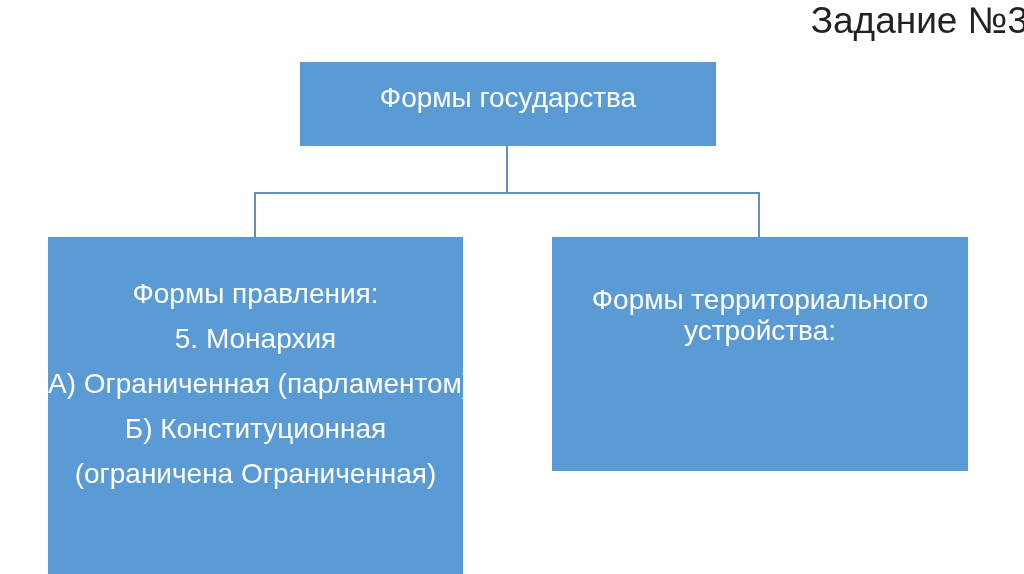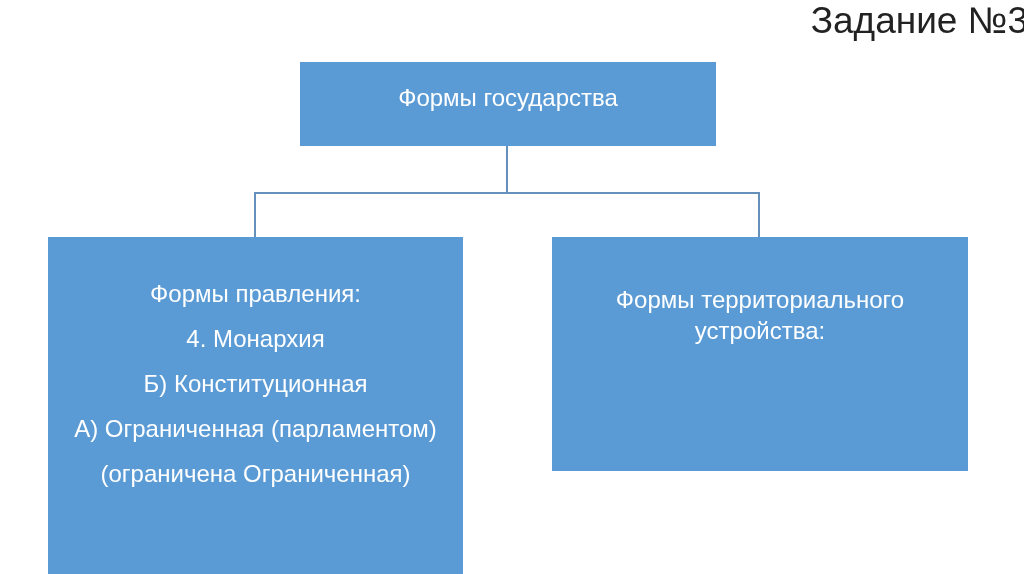--- a/index.html
+++ b/index.html
@@ -28,21 +28,21 @@
     text-align: right;
     font-size: 37px;
     line-height: 42px;
     color: var(--title-text);
     white-space: nowrap;
   }
   .node {
     position: absolute;
     background: var(--box-fill);
     color: var(--box-text);
-    font-size: 24px;
+    font-size: 28px;
   }
   .node-root {
     left: 300px; top: 62px;
     width: 416px; height: 84px;
     display: flex;
     align-items: center;
     justify-content: center;
     padding-bottom: 12px;
     white-space: nowrap;
   }
@@ -84,23 +84,23 @@
     <span>Формы государства</span>
   </div>
 
   <div class="conn conn-stem"></div>
   <div class="conn conn-hbar"></div>
   <div class="conn conn-dropl"></div>
   <div class="conn conn-dropr"></div>
 
   <div class="node node-left">
     <div class="pline">Формы правления:</div>
-    <div class="pline">4. Монархия</div>
+    <div class="pline">5. Монархия</div>
+    <div class="pline">А) Ограниченная (парламентом)</div>
     <div class="pline">Б) Конституционная</div>
-    <div class="pline">А) Ограниченная (парламентом)</div>
     <div class="pline">(ограничена Ограниченная)</div>
   </div>
 
   <div class="node node-right">
     <span>Формы территориального устройства:</span>
   </div>
 
 </div>
 
 </body></html>

